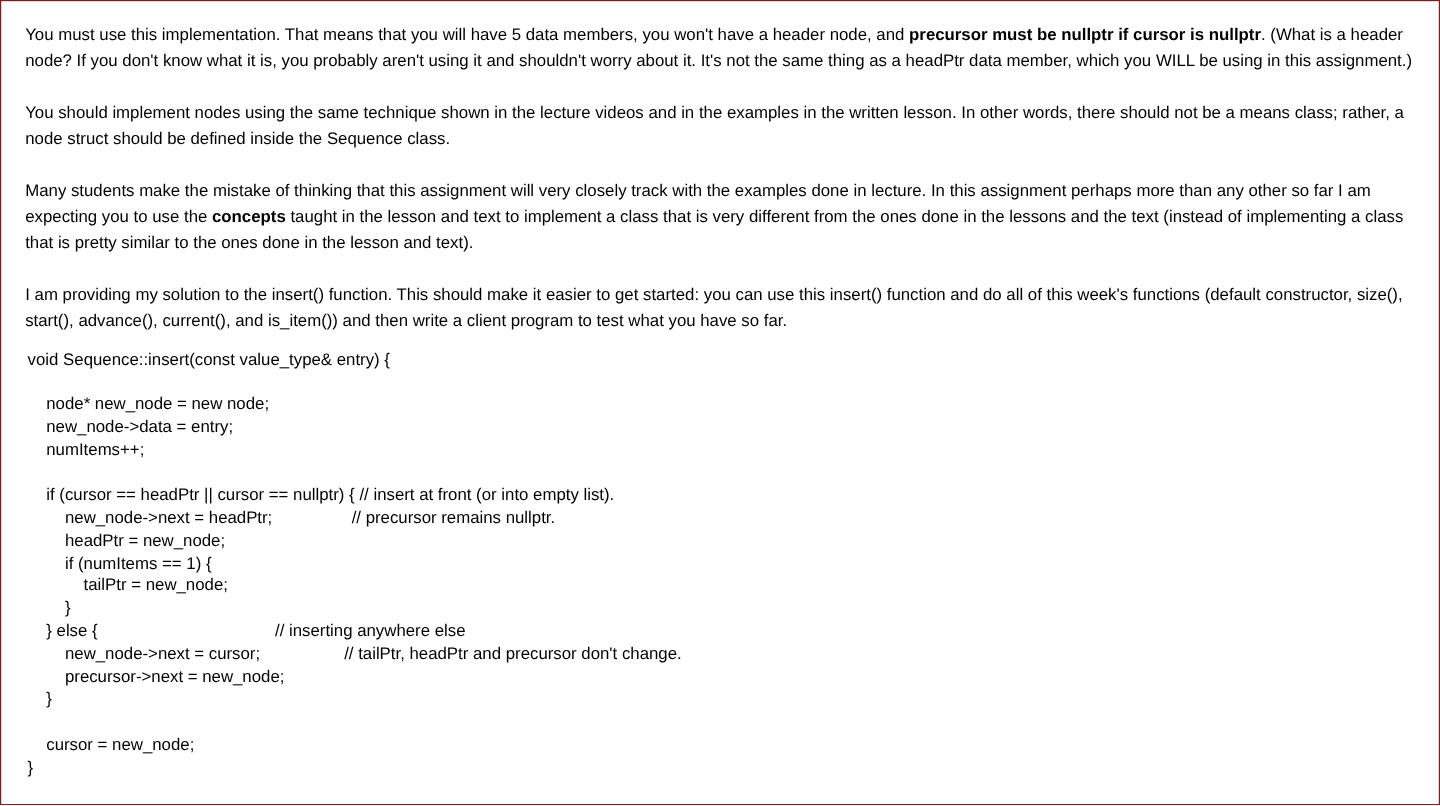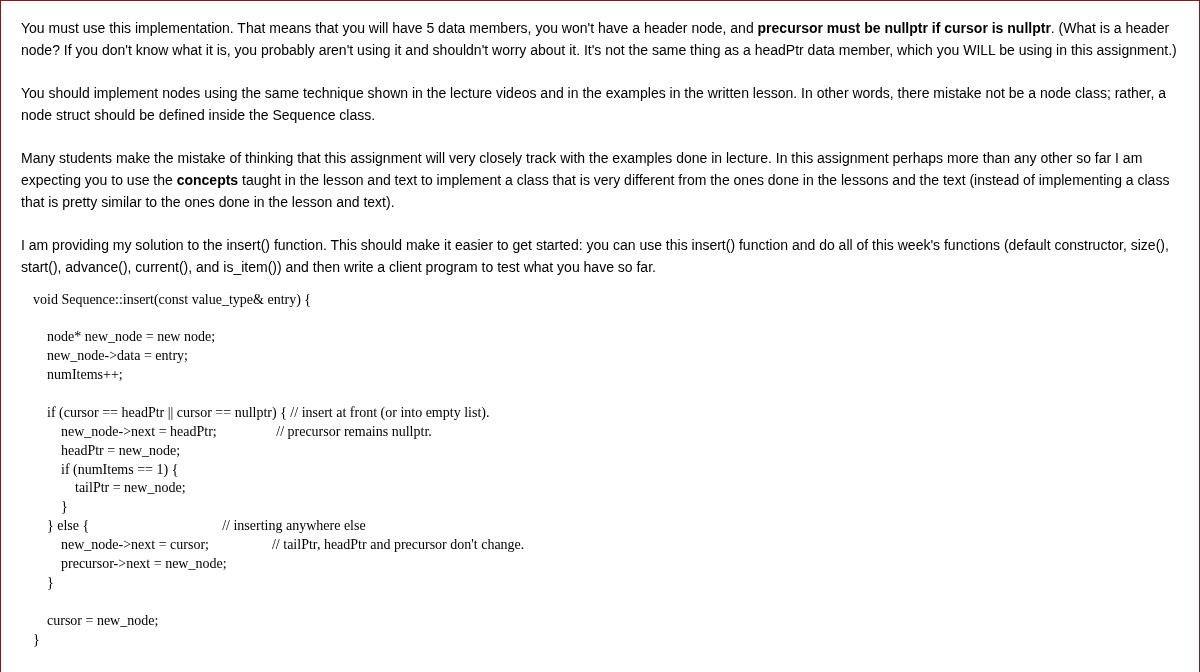--- a/index.html
+++ b/index.html
@@ -19,37 +19,37 @@
     .paragraph {
       margin: 0 0 20px 0;
     }
     .paragraph.last-text {
       margin-bottom: 11px;
     }
     .bold {
       font-weight: bold;
     }
     .code-block {
-      font-family: Liberation Serif, serif;
+      font-family: Liberation Sans, sans-serif;
       font-size: 14px;
       white-space: pre;
       line-height: 1.35;
-      margin: 12px;
+      margin: 2px;
     }
   </style>
 </head>
 <body>
 
 <div class="container">
 
   <p class="paragraph">
     <span>You must use this implementation. That means that you will have 5 data members, you won't have a header node, and </span><span class="bold">precursor must be nullptr if cursor is nullptr</span><span>. (What is a header node? If you don't know what it is, you probably aren't using it and shouldn't worry about it. It's not the same thing as a headPtr data member, which you WILL be using in this assignment.)</span>
   </p>
 
-  <p class="paragraph">You should implement nodes using the same technique shown in the lecture videos and in the examples in the written lesson. In other words, there mistake not be a node class; rather, a node struct should be defined inside the Sequence class.</p>
+  <p class="paragraph">You should implement nodes using the same technique shown in the lecture videos and in the examples in the written lesson. In other words, there should not be a means class; rather, a node struct should be defined inside the Sequence class.</p>
 
   <p class="paragraph">
     <span>Many students make the mistake of thinking that this assignment will very closely track with the examples done in lecture. In this assignment perhaps more than any other so far I am expecting you to use the </span><span class="bold">concepts</span><span> taught in the lesson and text to implement a class that is very different from the ones done in the lessons and the text (instead of implementing a class that is pretty similar to the ones done in the lesson and text).</span>
   </p>
 
   <p class="paragraph last-text">I am providing my solution to the insert() function. This should make it easier to get started: you can use this insert() function and do all of this week's functions (default constructor, size(), start(), advance(), current(), and is_item()) and then write a client program to test what you have so far.</p>
 
   <div class="code-block">void Sequence::insert(const value_type&amp; entry) {
 
     node* new_node = new node;

